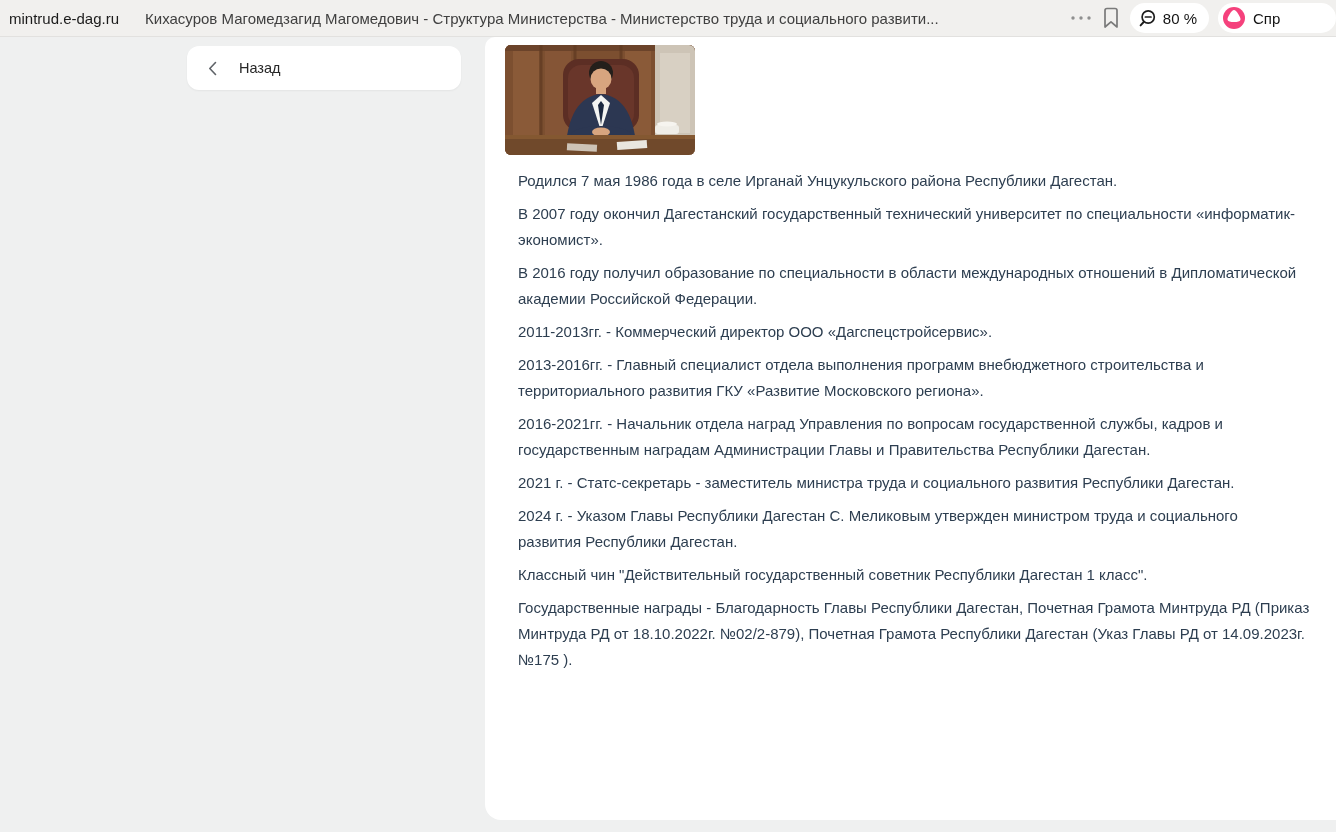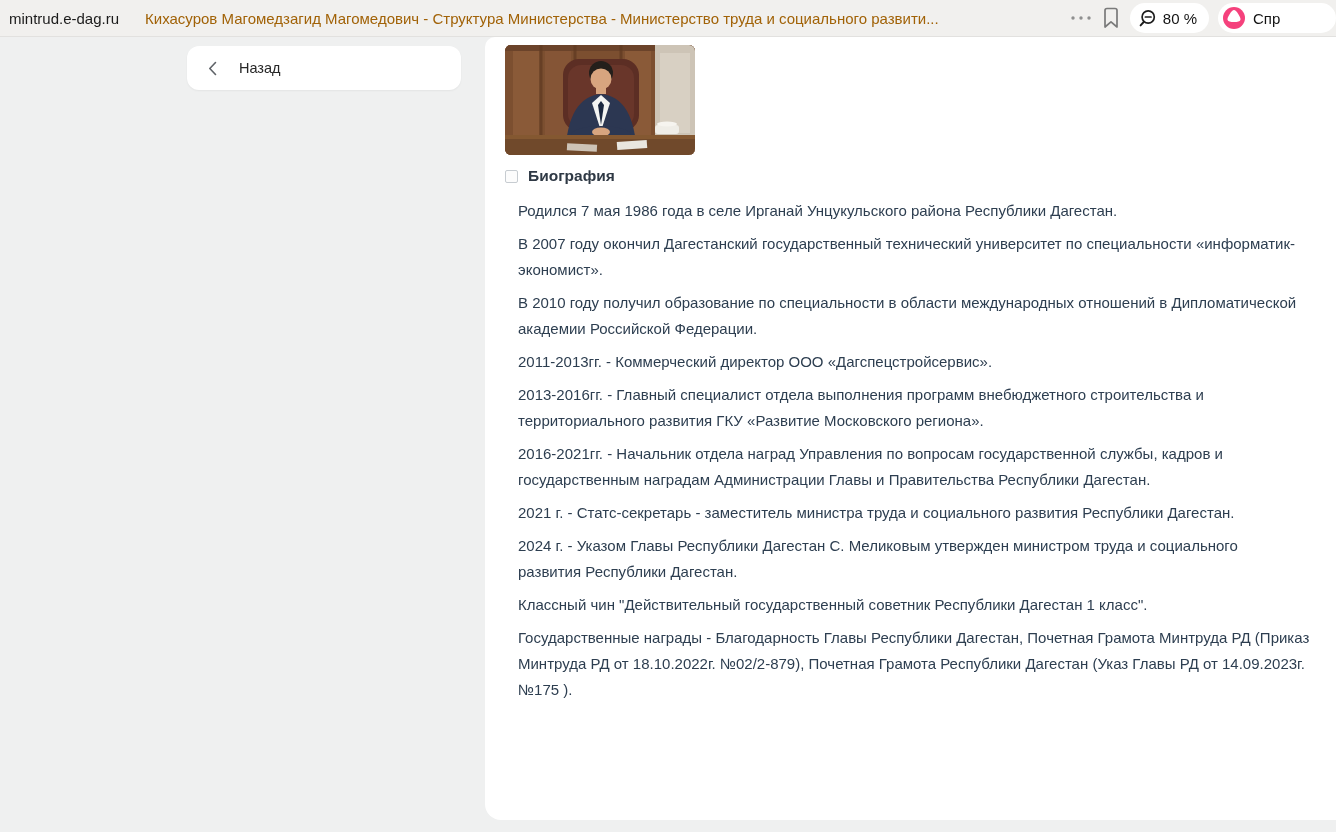--- a/index.html
+++ b/index.html
@@ -12,21 +12,21 @@
   .screen{position:relative;width:1336px;height:832px;overflow:hidden;background:#eff0f0;}
 
   
   .browser-bar{
     position:absolute;top:0;left:0;right:0;height:37px;
     background:#f1f0ee;border-bottom:1px solid #e2e1df;
     display:flex;align-items:center;padding-left:9px;box-sizing:border-box;
   }
   .site{font-size:15px;color:#1b1b1b;flex:none;cursor:pointer;}
   .tab-title{
-    margin-left:26px;font-size:15px;color:#a16207;
+    margin-left:26px;font-size:15px;color:#404040;
     white-space:nowrap;overflow:hidden;flex:0 1 auto;cursor:pointer;
   }
   .bar-right{margin-left:auto;display:flex;align-items:center;flex:none;gap:9px;padding-left:10px;}
   .dots-btn,.bm-btn{display:flex;align-items:center;justify-content:center;cursor:pointer;height:30px;}
   .pill{
     display:flex;align-items:center;gap:6px;background:#ffffff;border:none;
     border-radius:16px;height:30px;padding:0 12px 0 8px;font-size:15px;color:#141414;
     font-family:inherit;cursor:pointer;flex:none;
   }
   .pill.alice{width:118px;padding-left:4px;gap:7px;}
@@ -153,30 +153,26 @@
             <rect x="150" y="80" width="24" height="9" rx="3" fill="#efede7"></rect>
             <ellipse cx="162" cy="79" rx="10" ry="2.5" fill="#f6f4ef"></ellipse>
             <rect x="112" y="96" width="30" height="8" fill="#e9e6df" transform="rotate(-4 127 100)"></rect>
             <rect x="62" y="99" width="30" height="7" fill="#ddd8cf" transform="rotate(3 77 102)" opacity=".85"></rect>
           </svg>
         </div>
         <div class="profile-text">
         </div>
       </div>
 
-      <div class="section-header">
-        <span class="sq-icon"></span>
-        <span class="section-title">Биография</span>
-      </div>
 
       <div class="bio">
 
       <p>Родился 7 мая 1986 года в селе Ирганай Унцукульского района Республики Дагестан.</p>
           <p>В 2007 году окончил Дагестанский государственный технический университет по специальности «информатик-экономист».</p>
-          <p>В 2010 году получил образование по специальности в области международных отношений в Дипломатической академии Российской Федерации.</p>
+          <p>В 2016 году получил образование по специальности в области международных отношений в Дипломатической академии Российской Федерации.</p>
           <p>2011-2013гг. - Коммерческий директор ООО «Дагспецстройсервис».</p>
           <p>2013-2016гг. - Главный специалист отдела выполнения программ внебюджетного строительства и территориального развития ГКУ «Развитие Московского региона».</p>
           <p>2016-2021гг. - Начальник отдела наград Управления по вопросам государственной службы, кадров и государственным наградам Администрации Главы и Правительства Республики Дагестан.</p>
           <p>2021 г. - Статс-секретарь - заместитель министра труда и социального развития Республики Дагестан.</p>
           <p>2024 г. - Указом Главы Республики Дагестан С. Меликовым утвержден министром труда и социального
 развития Республики Дагестан.</p>
           <p>Классный чин "Действительный государственный советник Республики Дагестан 1 класс".</p>
           <p>Государственные награды - Благодарность Главы Республики Дагестан, Почетная Грамота Минтруда РД (Приказ Минтруда РД от 18.10.2022г. №02/2-879), Почетная Грамота Республики Дагестан (Указ Главы РД от 14.09.2023г. №175 ).</p>
         </div>
 

